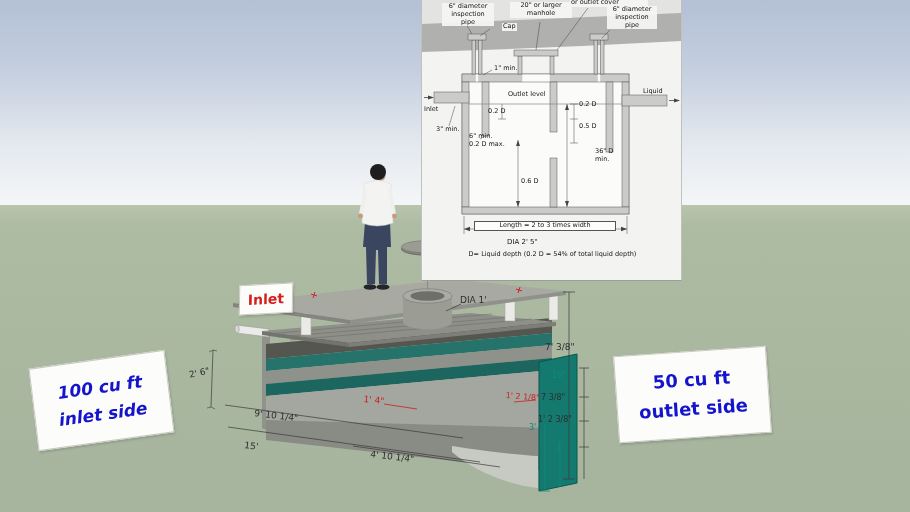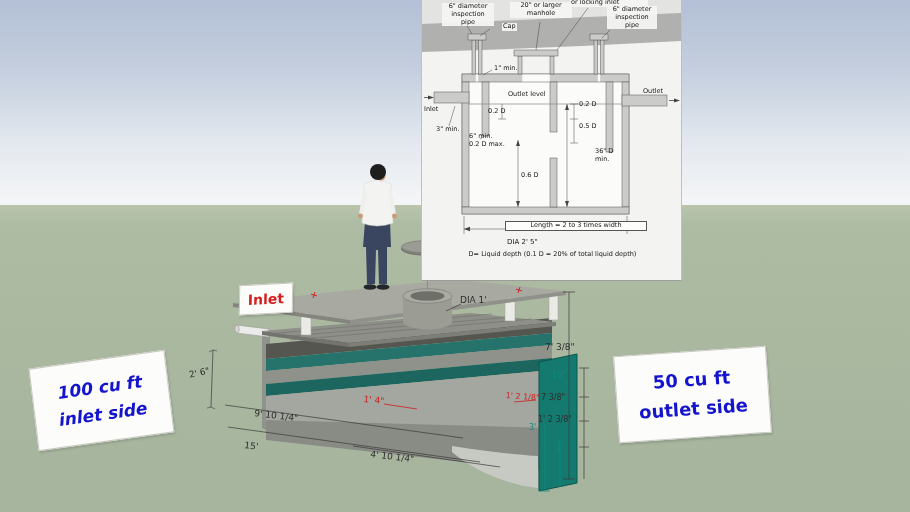--- a/index.html
+++ b/index.html
@@ -23,21 +23,21 @@
   .sign-left div { color:#1414cc; font-weight:bold; font-style:italic; font-size:17px; line-height:1.55; }
   .sign-right { left:616px; top:351px; width:153px; height:87px; transform:rotate(-4deg); }
   .sign-right div { color:#1414cc; font-weight:bold; font-size:18px; line-height:1.6; }
   .inset { position:absolute; left:421px; top:0; width:261px; height:281px; z-index:3;
            background:#f2f2f0; border-left:1px solid #c0c0be; border-right:1px solid #c0c0be;
            border-bottom:1px solid #9c9c9a; overflow:hidden; }
   .inset svg { position:absolute; left:0; top:0; }
   .ilbl { position:absolute; z-index:2; font-size:6.5px; line-height:1.2; color:#161616; white-space:pre-line; }
   .ilbl.c { text-align:center; }
   .ilbl.bg { background:rgba(244,244,242,.95); padding:0 1px; }
-  .ibox { border:1px solid #555; background:#fdfdfb; padding:0 2px;margin-left:31px; }
+  .ibox { border:1px solid #555; background:#fdfdfb; padding:0 2px; }
 </style>
 </head>
 <body>
 
 <div class="stage">
   <div class="sky"></div>
   <div class="ground"></div>
 
   <svg class="scene-svg" width="910" height="512" viewBox="0 0 910 512">
 
@@ -230,34 +230,34 @@
         <line x1="247" y1="100.5" x2="253" y2="100.5"></line>
       </g>
     </svg>
 
     <div class="ilbl c bg" style="left:20px;top:3px;width:52px">6" diameter
 inspection
 pipe</div>
     <div class="ilbl bg" style="left:80px;top:23px">Cap</div>
     <div class="ilbl c bg" style="left:88px;top:2px;width:62px">20" or larger
 manhole</div>
-    <div class="ilbl bg" style="left:148px;top:-1px;width:78px">or locking inlet</div>
+    <div class="ilbl bg" style="left:148px;top:-1px;width:78px">or outlet cover</div>
     <div class="ilbl c bg" style="left:185px;top:6px;width:50px">6" diameter
 inspection
 pipe</div>
     <div class="ilbl" style="left:72px;top:65px">1" min.</div>
     <div class="ilbl" style="left:86px;top:91px">Outlet level</div>
     <div class="ilbl" style="left:2px;top:106px">Inlet</div>
-    <div class="ilbl" style="left:221px;top:88px">Outlet</div>
+    <div class="ilbl" style="left:221px;top:88px">Liquid</div>
     <div class="ilbl" style="left:66px;top:108px">0.2 D</div>
     <div class="ilbl" style="left:157px;top:101px">0.2 D</div>
     <div class="ilbl" style="left:157px;top:123px">0.5 D</div>
     <div class="ilbl" style="left:14px;top:126px">3" min.</div>
     <div class="ilbl" style="left:47px;top:133px">6" min.
 0.2 D max.</div>
     <div class="ilbl" style="left:173px;top:148px">36" D
 min.</div>
-    <div class="ilbl" style="left:99px;top:172px">0.6 D</div>
+    <div class="ilbl" style="left:99px;top:178px">0.6 D</div>
     <div class="ilbl c ibox" style="left:52px;top:221px;width:142px">Length = 2 to 3 times width</div>
     <div class="ilbl" style="left:85px;top:238px;font-size:7px">DIA 2' 5"</div>
-    <div class="ilbl c" style="left:5px;top:251px;width:251px">D= Liquid depth (0.1 D = 20% of total liquid depth)</div>
+    <div class="ilbl c" style="left:5px;top:251px;width:251px">D= Liquid depth (0.2 D = 54% of total liquid depth)</div>
   </div>
 </div>
 
 </body></html>

